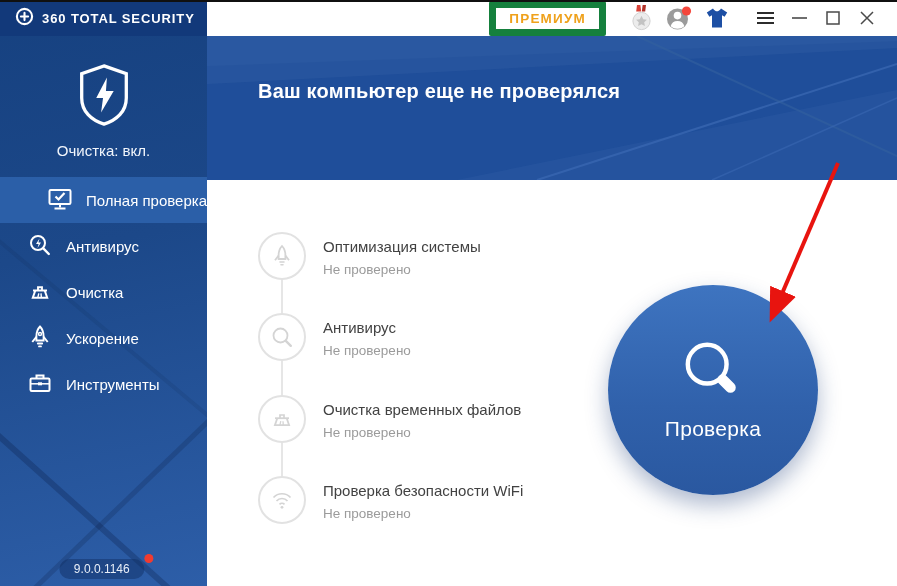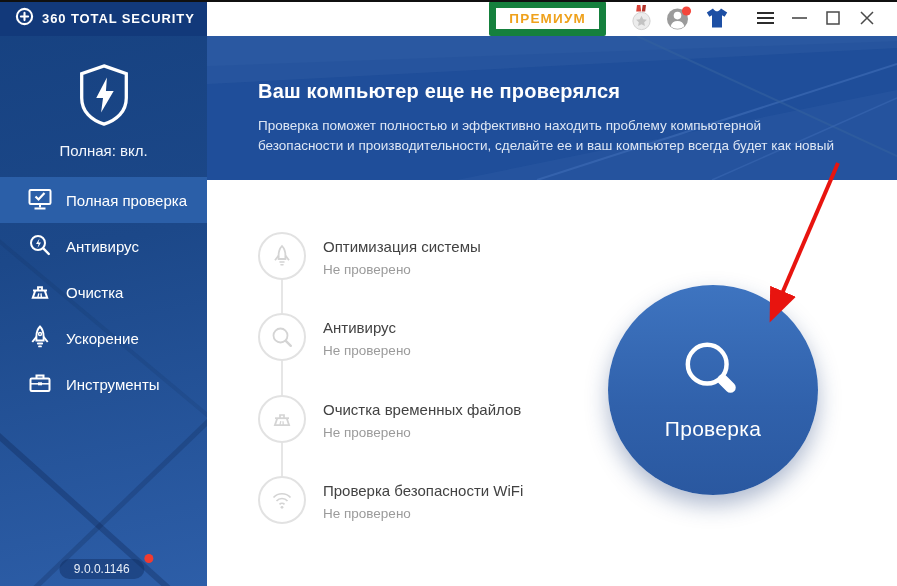--- a/index.html
+++ b/index.html
@@ -12,21 +12,21 @@
     background:linear-gradient(168deg,#164180 0%, #1c4889 42%, #2d5ea8 100%); overflow:hidden; }
   .sidebar .pattern { position:absolute; inset:0; z-index:0; }
   .logo-row { position:relative; z-index:2; height:36px; background:#12397a;
     display:flex; align-items:center; padding-left:15px; gap:8px; }
   .logo-text { color:#fff; font-weight:bold; font-size:13px; letter-spacing:.9px; white-space:nowrap; }
   .shield-wrap { position:relative; z-index:2; margin-top:27px; text-align:center; }
   .protection-label { margin-top:11px; color:#f2f6fc; font-size:15px; }
   .menu { position:absolute; top:177px; left:0; right:0; z-index:2; }
   .menu-item { height:46px; display:flex; align-items:center; padding-left:27px; gap:13px;
     color:#fff; font-size:15px; cursor:pointer; }
-  .menu-item.active { background:#2b5fa8; }
+  .menu-item.active { background:#2b5fa8;justify-content:flex-end; }
   .version-pill { position:absolute; z-index:2; left:50%; transform:translateX(-52%); bottom:7px;
     background:rgba(12,40,90,.42); color:#e8eef8; font-size:12px; padding:3px 15px; border-radius:10px; }
   .version-dot { position:absolute; right:-9px; top:-5px; width:9px; height:9px; border-radius:50%; background:#f03b30; }
 
   
   .topbar { position:absolute; left:207px; top:0; width:690px; height:36px; background:#fff;
     display:flex; align-items:center; padding-right:13px; z-index:30; }
   .tb-spacer { flex:1; }
   .premium-btn { border:7px solid #15803d; color:#efa11b; background:#fff; font-weight:bold;
     font-size:13.5px; letter-spacing:1.2px; padding:3px 13px; border-radius:2px; cursor:pointer;
@@ -84,21 +84,21 @@
       <span class="logo-text">360 TOTAL SECURITY</span>
     </div>
 
     <div class="shield-wrap">
       <span>
         <svg width="56" height="64" viewBox="0 0 56 66">
           <path d="M28 3 L51 11 V36 C51 50 41 59 28 63 C15 59 5 50 5 36 V11 Z" fill="none" stroke="#fff" stroke-width="3.4"></path>
           <path d="M31 15 L20 36 h7 L25 51 L38 29 h-8 Z" fill="#fff"></path>
         </svg>
       </span>
-      <div class="protection-label">Полная: вкл.</div>
+      <div class="protection-label">Очистка: вкл.</div>
     </div>
 
     <div class="menu">
       <div class="menu-item active">
         <span>
           <svg width="26" height="26" viewBox="0 0 26 26">
             <rect x="2.5" y="4" width="21" height="14" rx="1.2" fill="none" stroke="#fff" stroke-width="2"></rect>
             <path d="M13 18v3.2M7.5 22.5h11" stroke="#fff" stroke-width="2"></path>
             <path d="M8.5 10.5l3 3L17.5 7" fill="none" stroke="#fff" stroke-width="2.2"></path>
           </svg>
@@ -209,21 +209,20 @@
       <rect width="690" height="144" fill="#1f4e9a"></rect>
       <path d="M0 0 H690 V5 L0 30 Z" fill="#2e5da6"></path>
       <path d="M0 0 H690 V12 L0 48 Z" fill="#29579f" opacity=".75"></path>
       <path d="M250 144 L690 54 V144 Z" fill="#26549e" opacity=".9"></path>
       <path d="M330 144 L690 28" stroke="#3a68b2" stroke-width="2" opacity=".75"></path>
       <path d="M430 0 L690 120" stroke="#33619f" stroke-width="2" opacity=".6"></path>
       <path d="M505 144 L690 62" stroke="#3a68b2" stroke-width="1.5" opacity=".6"></path>
     </svg>
     <div class="banner-inner">
       <div class="banner-title">Ваш компьютер еще не проверялся</div>
-      <div class="banner-desc">Проверка поможет полностью и эффективно находить проблему компьютерной безопасности и производительности, сделайте ее и ваш компьютер всегда будет как новый</div>
     </div>
   </div>
 
   <div class="content">
     <div class="connector"></div>
 
     <div class="check-item" style="top:52px;">
       <div class="ci-circle">
         <svg width="26" height="26" viewBox="0 0 26 26">
           <path d="M13 3 C15.5 5.6 16.4 9 16.4 12.4 V16 H9.6 V12.4 C9.6 9 10.5 5.6 13 3 Z" fill="none" stroke="#d4d4d4" stroke-width="1.8"></path>

